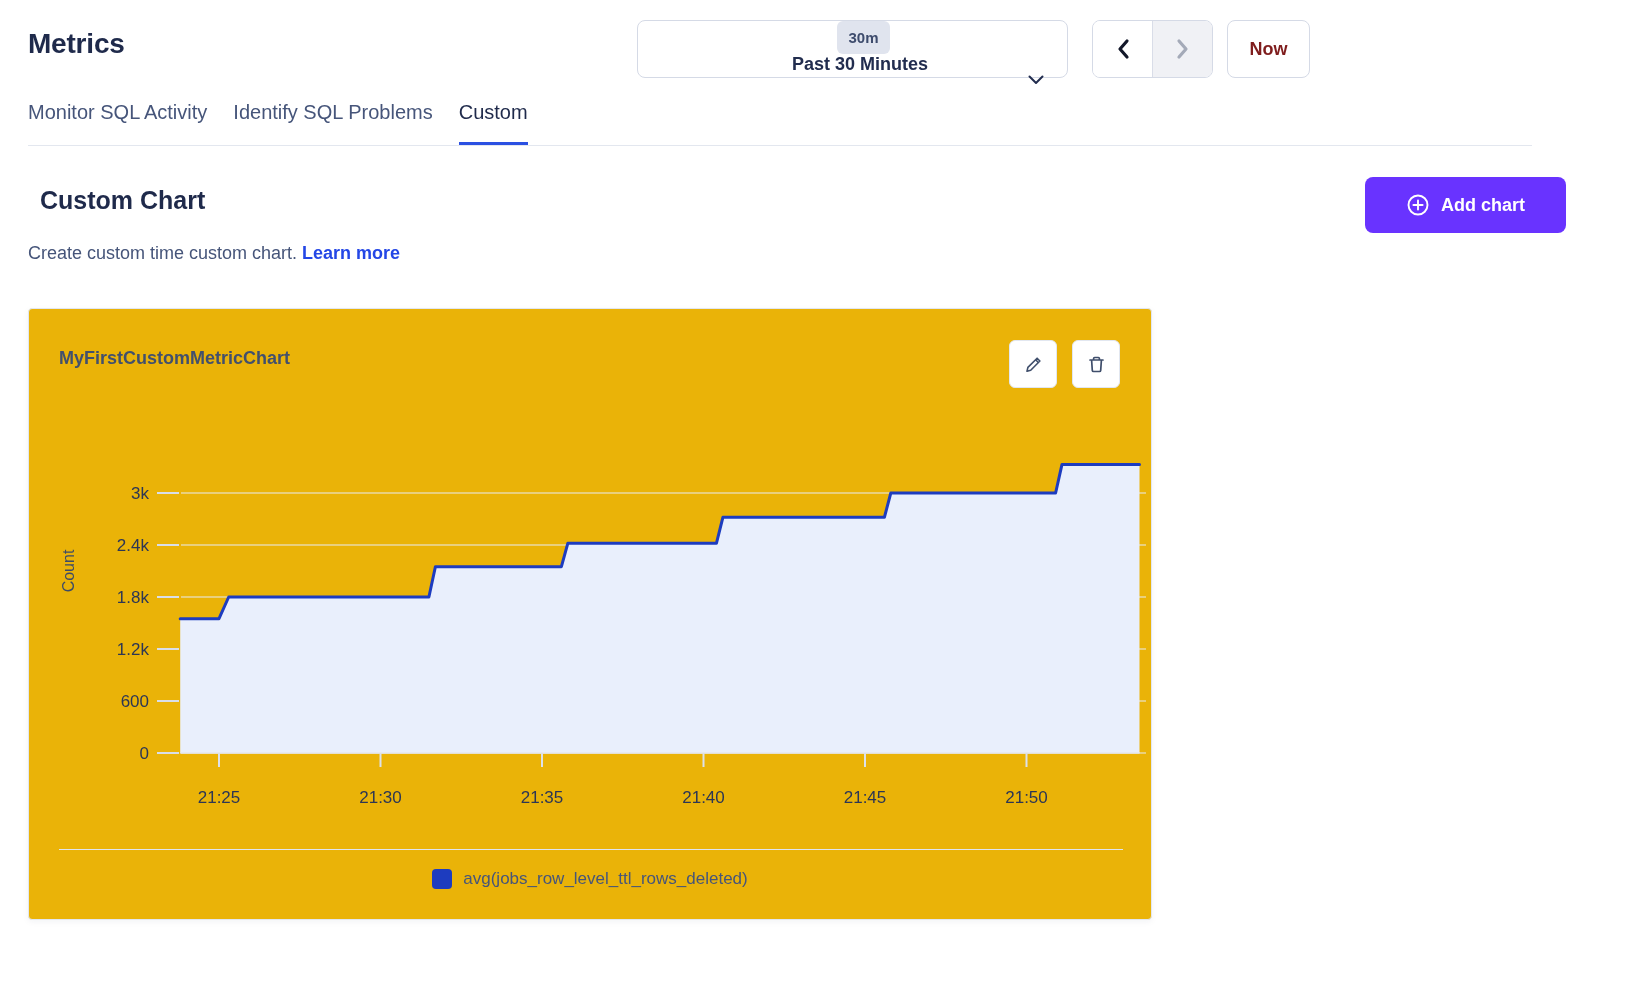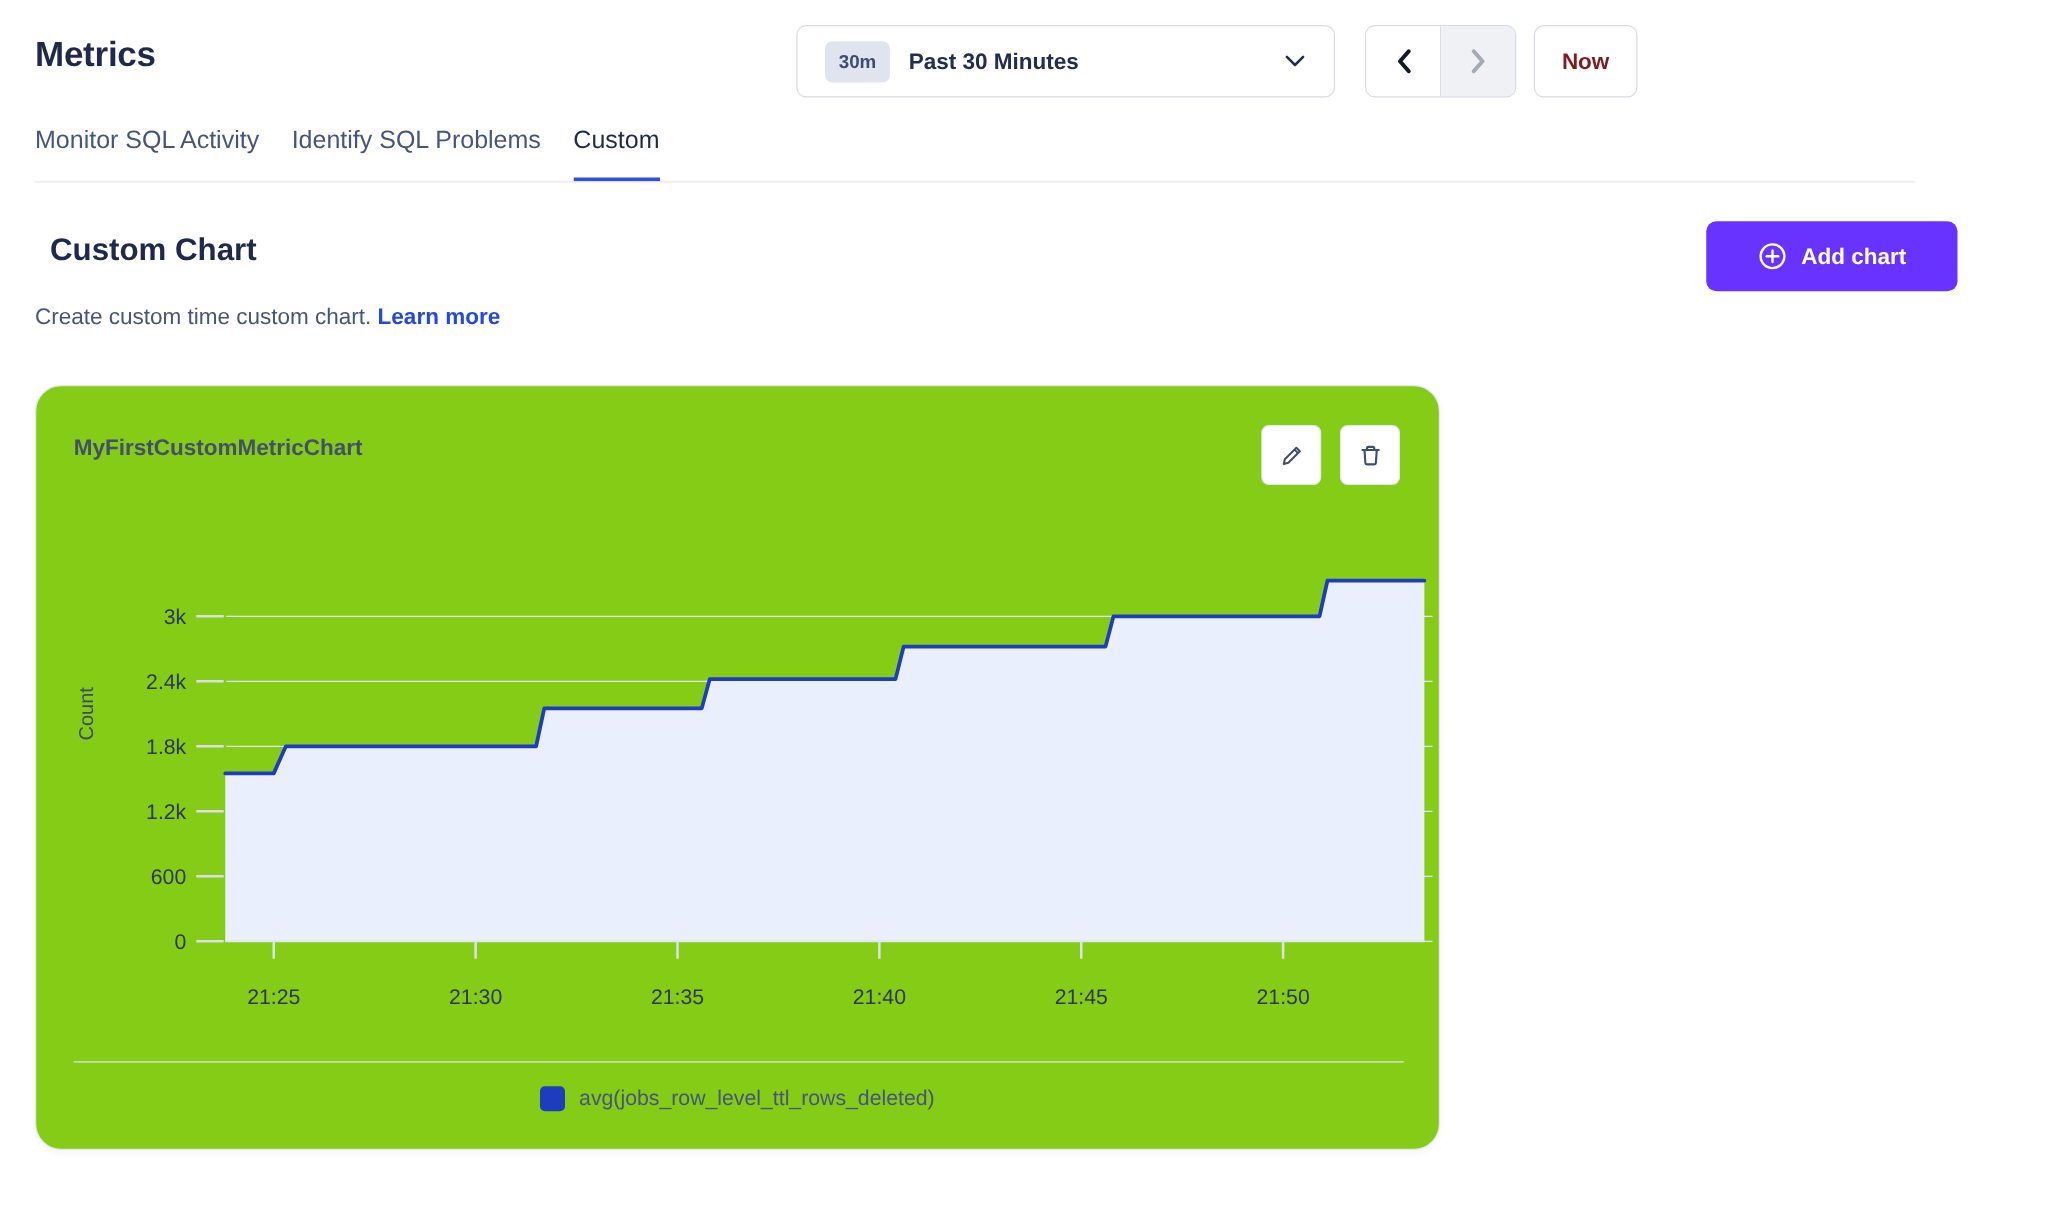--- a/index.html
+++ b/index.html
@@ -5,21 +5,21 @@
   * { margin:0; padding:0; box-sizing:border-box; }
   html,body { width:1650px; height:982px; background:#ffffff; overflow:hidden;
               font-family:"Liberation Sans", sans-serif; }
 
   
   .metrics-title { position:absolute; left:28px; top:28px; font-size:28px; font-weight:700;
                    color:#1f2a4b; letter-spacing:-0.2px; }
 
   .range-selector { position:absolute; left:637px; top:20px; width:431px; height:58px;
                     background:#fff; border:1px solid #d5dae6; border-radius:8px;
-                    display:flex; align-items:center; cursor:pointer; }
+                    display:flex; align-items:center; cursor:pointer;flex-direction:column; }
   .range-badge { margin-left:22px; background:#e0e4ee; color:#3e4c6d; font-weight:700;
                  font-size:15px; padding:8px 11px; border-radius:6px; }
   .range-label { margin-left:15px; font-size:18px; font-weight:700; color:#222d4f; }
   .range-chevron { margin-left:auto; margin-right:23px; display:flex; }
 
   .pager { position:absolute; left:1092px; top:20px; width:121px; height:58px;
            border:1px solid #d5dae6; border-radius:8px; background:#fff;
            display:flex; overflow:hidden; }
   .pager-prev { width:60px; display:flex; align-items:center; justify-content:center;
                 border-right:1px solid #d9dde8; background:#fff; cursor:pointer; }
@@ -45,21 +45,21 @@
   .learn-more { color:#2447e6; font-weight:700; text-decoration:none; margin-left:5px;
                 cursor:pointer; }
   .add-chart { position:absolute; left:1365px; top:177px; width:201px; height:56px;
                background:#6933ff; border:none; border-radius:8px; color:#fff;
                font-family:"Liberation Sans", sans-serif;
                font-size:18px; font-weight:700; display:flex; align-items:center;
                justify-content:center; gap:11px; cursor:pointer; }
 
   
   .card { position:absolute; left:28px; top:308px; width:1124px; height:612px;
-          background:#84cc16; border:1px solid #e2e7f0; border-radius:21px;
+          background:#eab308; border:1px solid #e2e7f0; border-radius:4px;
           box-shadow:0 2px 6px rgba(20,30,70,0.05); }
   .card-title { position:absolute; left:30px; top:39px; font-size:18px; font-weight:700;
                 color:#42506d; }
   .icon-btn { position:absolute; top:31px; width:48px; height:48px; background:#fff;
               border:1px solid #e2e7f0; border-radius:6px; display:flex;
               align-items:center; justify-content:center; cursor:pointer; }
   .icon-btn.edit { left:980px; }
   .icon-btn.delete { left:1043px; }
 
   .chart-svg { position:absolute; left:0; top:117px; }

